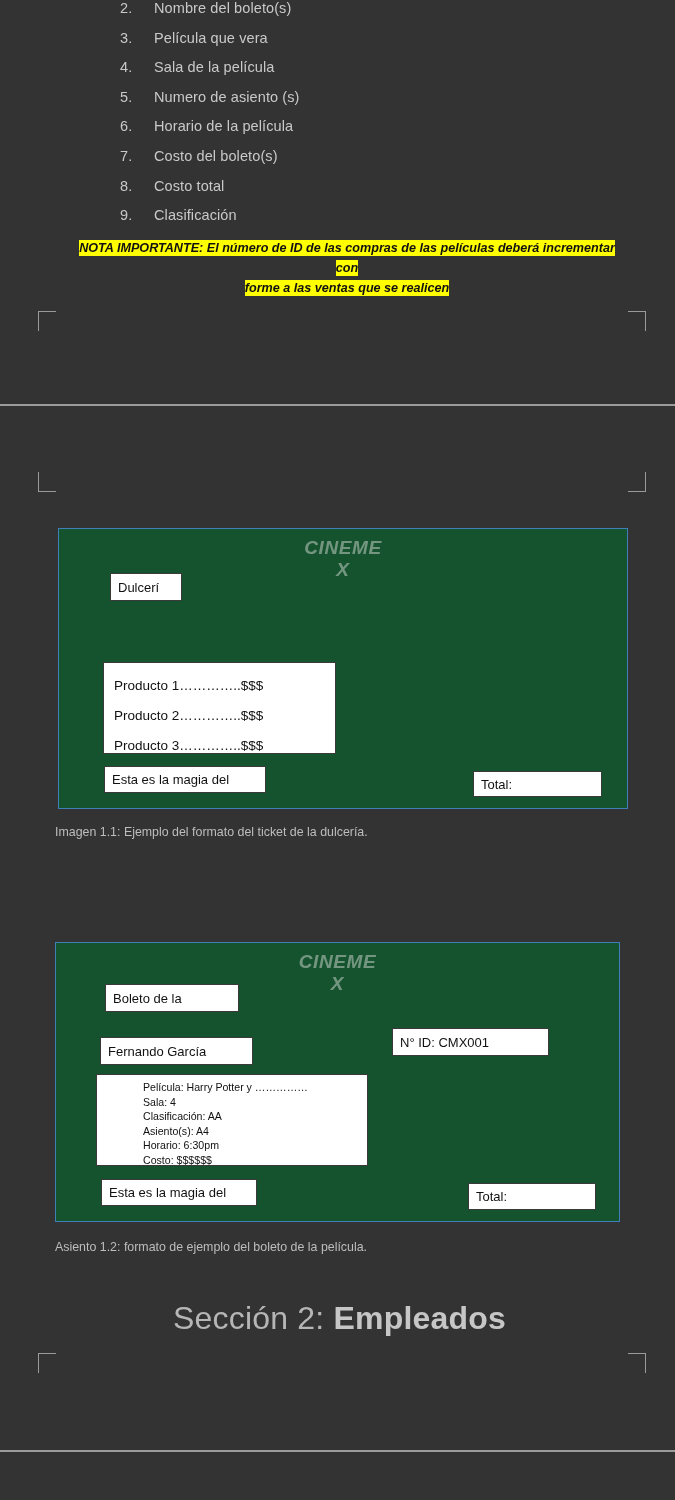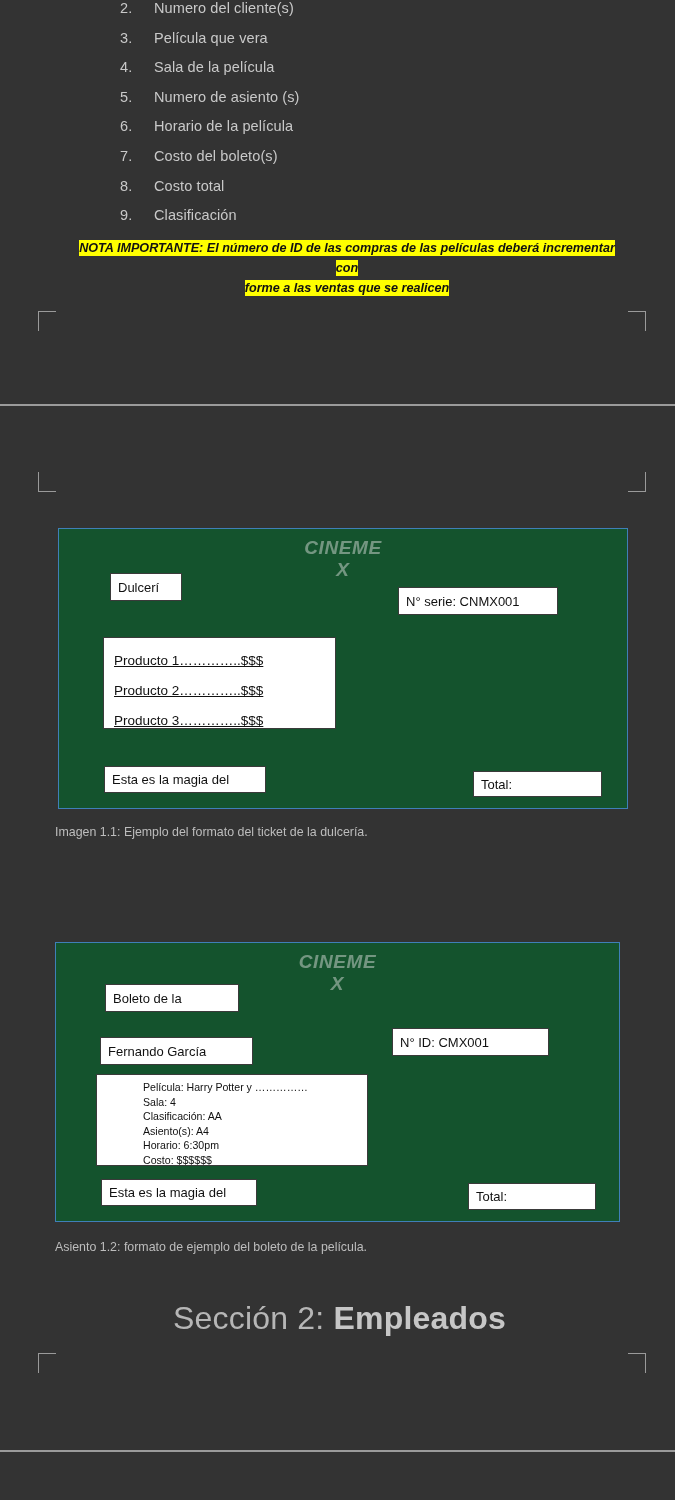--- a/index.html
+++ b/index.html
@@ -170,21 +170,21 @@
 <div class="corner bl" style="left:38px;  top:311px;"></div>
 <div class="corner br" style="left:628px; top:311px;"></div>
 <div class="corner tl" style="left:38px;  top:472px;"></div>
 <div class="corner tr" style="left:628px; top:472px;"></div>
 <div class="corner bl" style="left:38px;  top:1353px;"></div>
 <div class="corner br" style="left:628px; top:1353px;"></div>
 
 <ol class="doc-list">
   <li>
     <span class="num">2.</span>
-    <span>Numero del cliente(s)</span>
+    <span>Nombre del boleto(s)</span>
   </li>
   <li>
     <span class="num">3.</span>
     <span>Película que vera</span>
   </li>
   <li>
     <span class="num">4.</span>
     <span>Sala de la película</span>
   </li>
   <li>
@@ -216,23 +216,22 @@
 
 <div class="ticket" style="left:58px; top:528px; width:570px; height:281px;">
 
   <div class="watermark">
     <span>CINEME</span><br>
     <span>X</span>
   </div>
 
   <div class="tbox" style="left:51px; top:44px; width:72px; height:28px;">Dulcerí</div>
 
-  <div class="tbox" style="left:339px; top:58px; width:160px; height:28px;">N° serie: CNMX001</div>
-
-  <div class="tbox lines" style="left:44px; top:108px; width:233px; height:92px;text-decoration:underline;">
+
+  <div class="tbox lines" style="left:44px; top:133px; width:233px; height:92px;">
     <div class="ln">Producto 1…………..$$$</div>
     <div class="ln">Producto 2…………..$$$</div>
     <div class="ln">Producto 3…………..$$$</div>
   </div>
 
   <div class="tbox" style="left:45px; top:237px; width:162px; height:27px;">Esta es la magia del</div>
 
   <div class="tbox" style="left:414px; top:242px; width:129px; height:26px;">Total:</div>
 </div>
 

